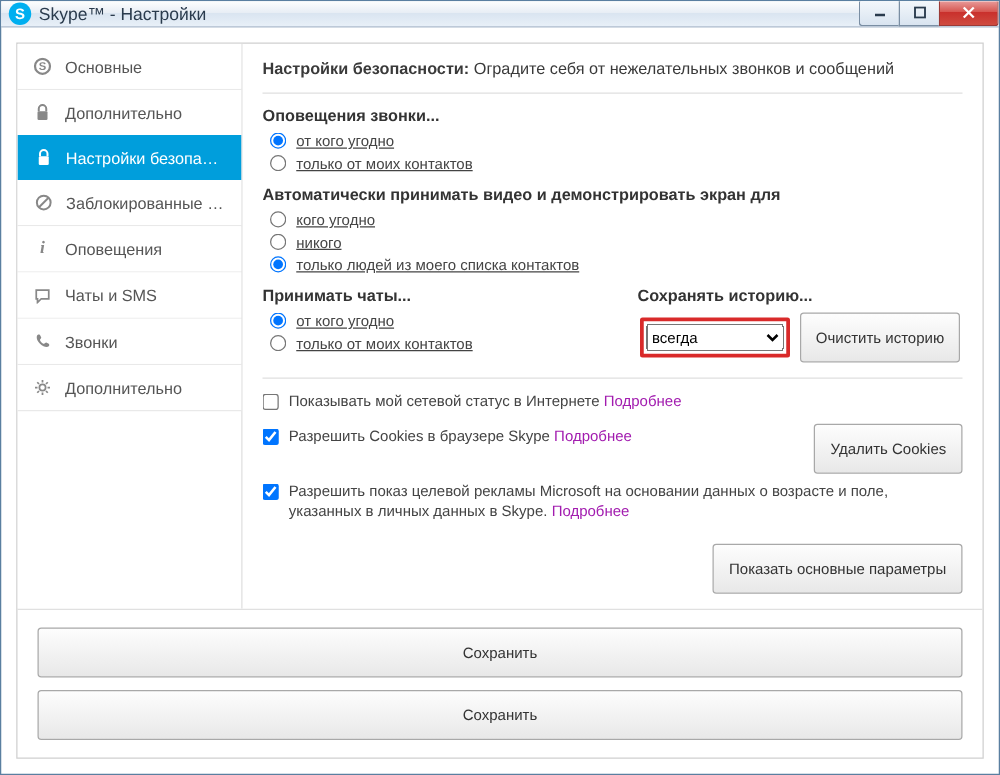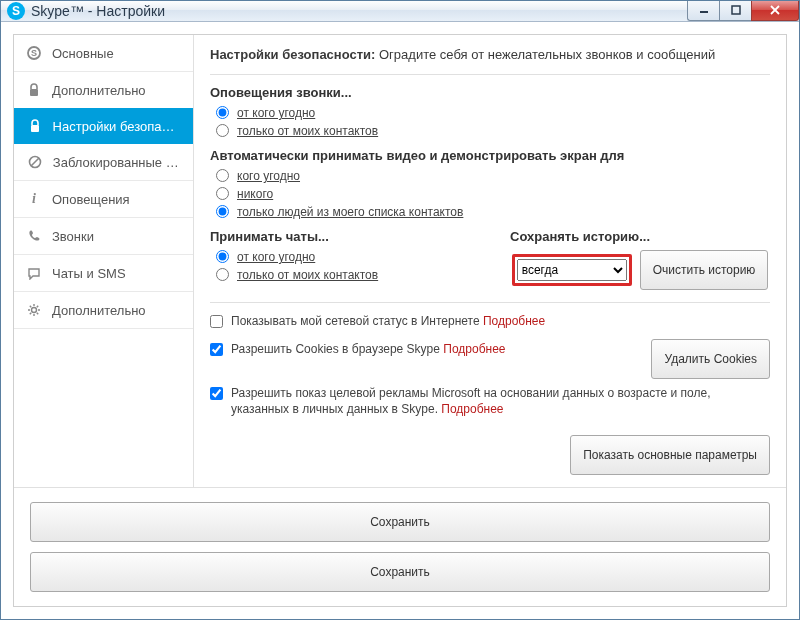--- a/index.html
+++ b/index.html
@@ -25,21 +25,21 @@
 .side-item .label { white-space: nowrap; overflow: hidden; text-overflow: ellipsis; font-size: 13px; }
 .content { flex: 1; padding: 0 16px 12px 16px; overflow: auto; }
 .content-header { padding: 12px 0; border-bottom: 1px solid #e0e0e0; color: #3a3a3a; font-size: 13px; }
 .content-header b { font-weight: bold; }
 .section { margin-top: 10px; }
 .section .stitle { font-weight: bold; color: #333; font-size: 13px; margin-bottom: 6px; }
 .radio-row { display: flex; align-items: flex-start; margin: 4px 0 4px 6px; color: #444; text-decoration: underline; }
 .radio-row input { margin-right: 8px; }
 .check-row { display: flex; align-items: flex-start; margin: 6px 0 6px 0; color: #444; line-height: 16px; }
 .check-row input { margin: 2px 8px 0 0; }
-.link { color: #b91c1c; text-decoration: none; }
+.link { color: #a21caf; text-decoration: none; }
 .two-col { display: flex; gap: 40px; }
 .col { flex: 1; }
 .history-box { border: 3px solid #d92a2a; padding: 2px; display: inline-block; border-radius: 2px; }
 .history-row { display: flex; align-items: center; gap: 8px; margin-top: 4px; justify-content: center; }
 select { height: 22px; width: 110px; font-size: 12px; }
 .btn { height: 40px; padding: 0 12px; background: linear-gradient(#fdfdfd,#e8e8e8); border: 1px solid #a8a8a8; border-radius: 3px; font-size: 12px; color: #333; cursor: pointer; }
 .right-btn-row { display: flex; justify-content: flex-end; margin-top: 4px; }
 .divider { border-top: 1px solid #e0e0e0; margin: 12px 0 10px 0; }
 .checks-section { margin-top: 4px; }
 .bottom-bar { padding: 14px 16px; display: flex; justify-content: flex-end; gap: 10px; flex-direction: column; }
@@ -121,34 +121,34 @@
               <span class="icon">
                   <span style="font-family:Georgia,serif;font-style:italic;font-weight:bold;color:#888;font-size:14px">i</span>
                 </span>
               <span class="label">Оповещения</span>
             </div>
           </div>
           <div class="side-group">
             <div class="side-item">
               <span class="icon">
                   <svg width="14" height="14">
+                    <path d="M2 3 h10 v7 h-6 l-3 3 v-3 h-1 Z" fill="none" stroke="#888" stroke-width="1.4"></path>
+                  </svg>
+                </span>
+              <span class="label">Чаты и SMS</span>
+            </div>
+          </div>
+          <div class="side-group">
+            <div class="side-item">
+              <span class="icon">
+                  <svg width="14" height="14">
                     <path d="M3 2 C3 2 4 1 5 2 L6 4 C6 5 5 5 5 6 C5 7 7 9 8 9 C9 9 9 8 10 8 L12 9 C13 10 12 11 12 11 C11 12 8 12 5 9 C2 6 2 3 3 2 Z" fill="#888"></path>
                   </svg>
                 </span>
               <span class="label">Звонки</span>
-            </div>
-          </div>
-          <div class="side-group">
-            <div class="side-item">
-              <span class="icon">
-                  <svg width="14" height="14">
-                    <path d="M2 3 h10 v7 h-6 l-3 3 v-3 h-1 Z" fill="none" stroke="#888" stroke-width="1.4"></path>
-                  </svg>
-                </span>
-              <span class="label">Чаты и SMS</span>
             </div>
           </div>
           <div class="side-group">
             <div class="side-item">
               <span class="icon">
                   <svg width="14" height="14">
                     <circle cx="7" cy="7" r="2.5" fill="none" stroke="#888" stroke-width="1.4"></circle>
                     <g stroke="#888" stroke-width="1.4">
                       <line x1="7" y1="1" x2="7" y2="3"></line>
                       <line x1="7" y1="11" x2="7" y2="13"></line>

